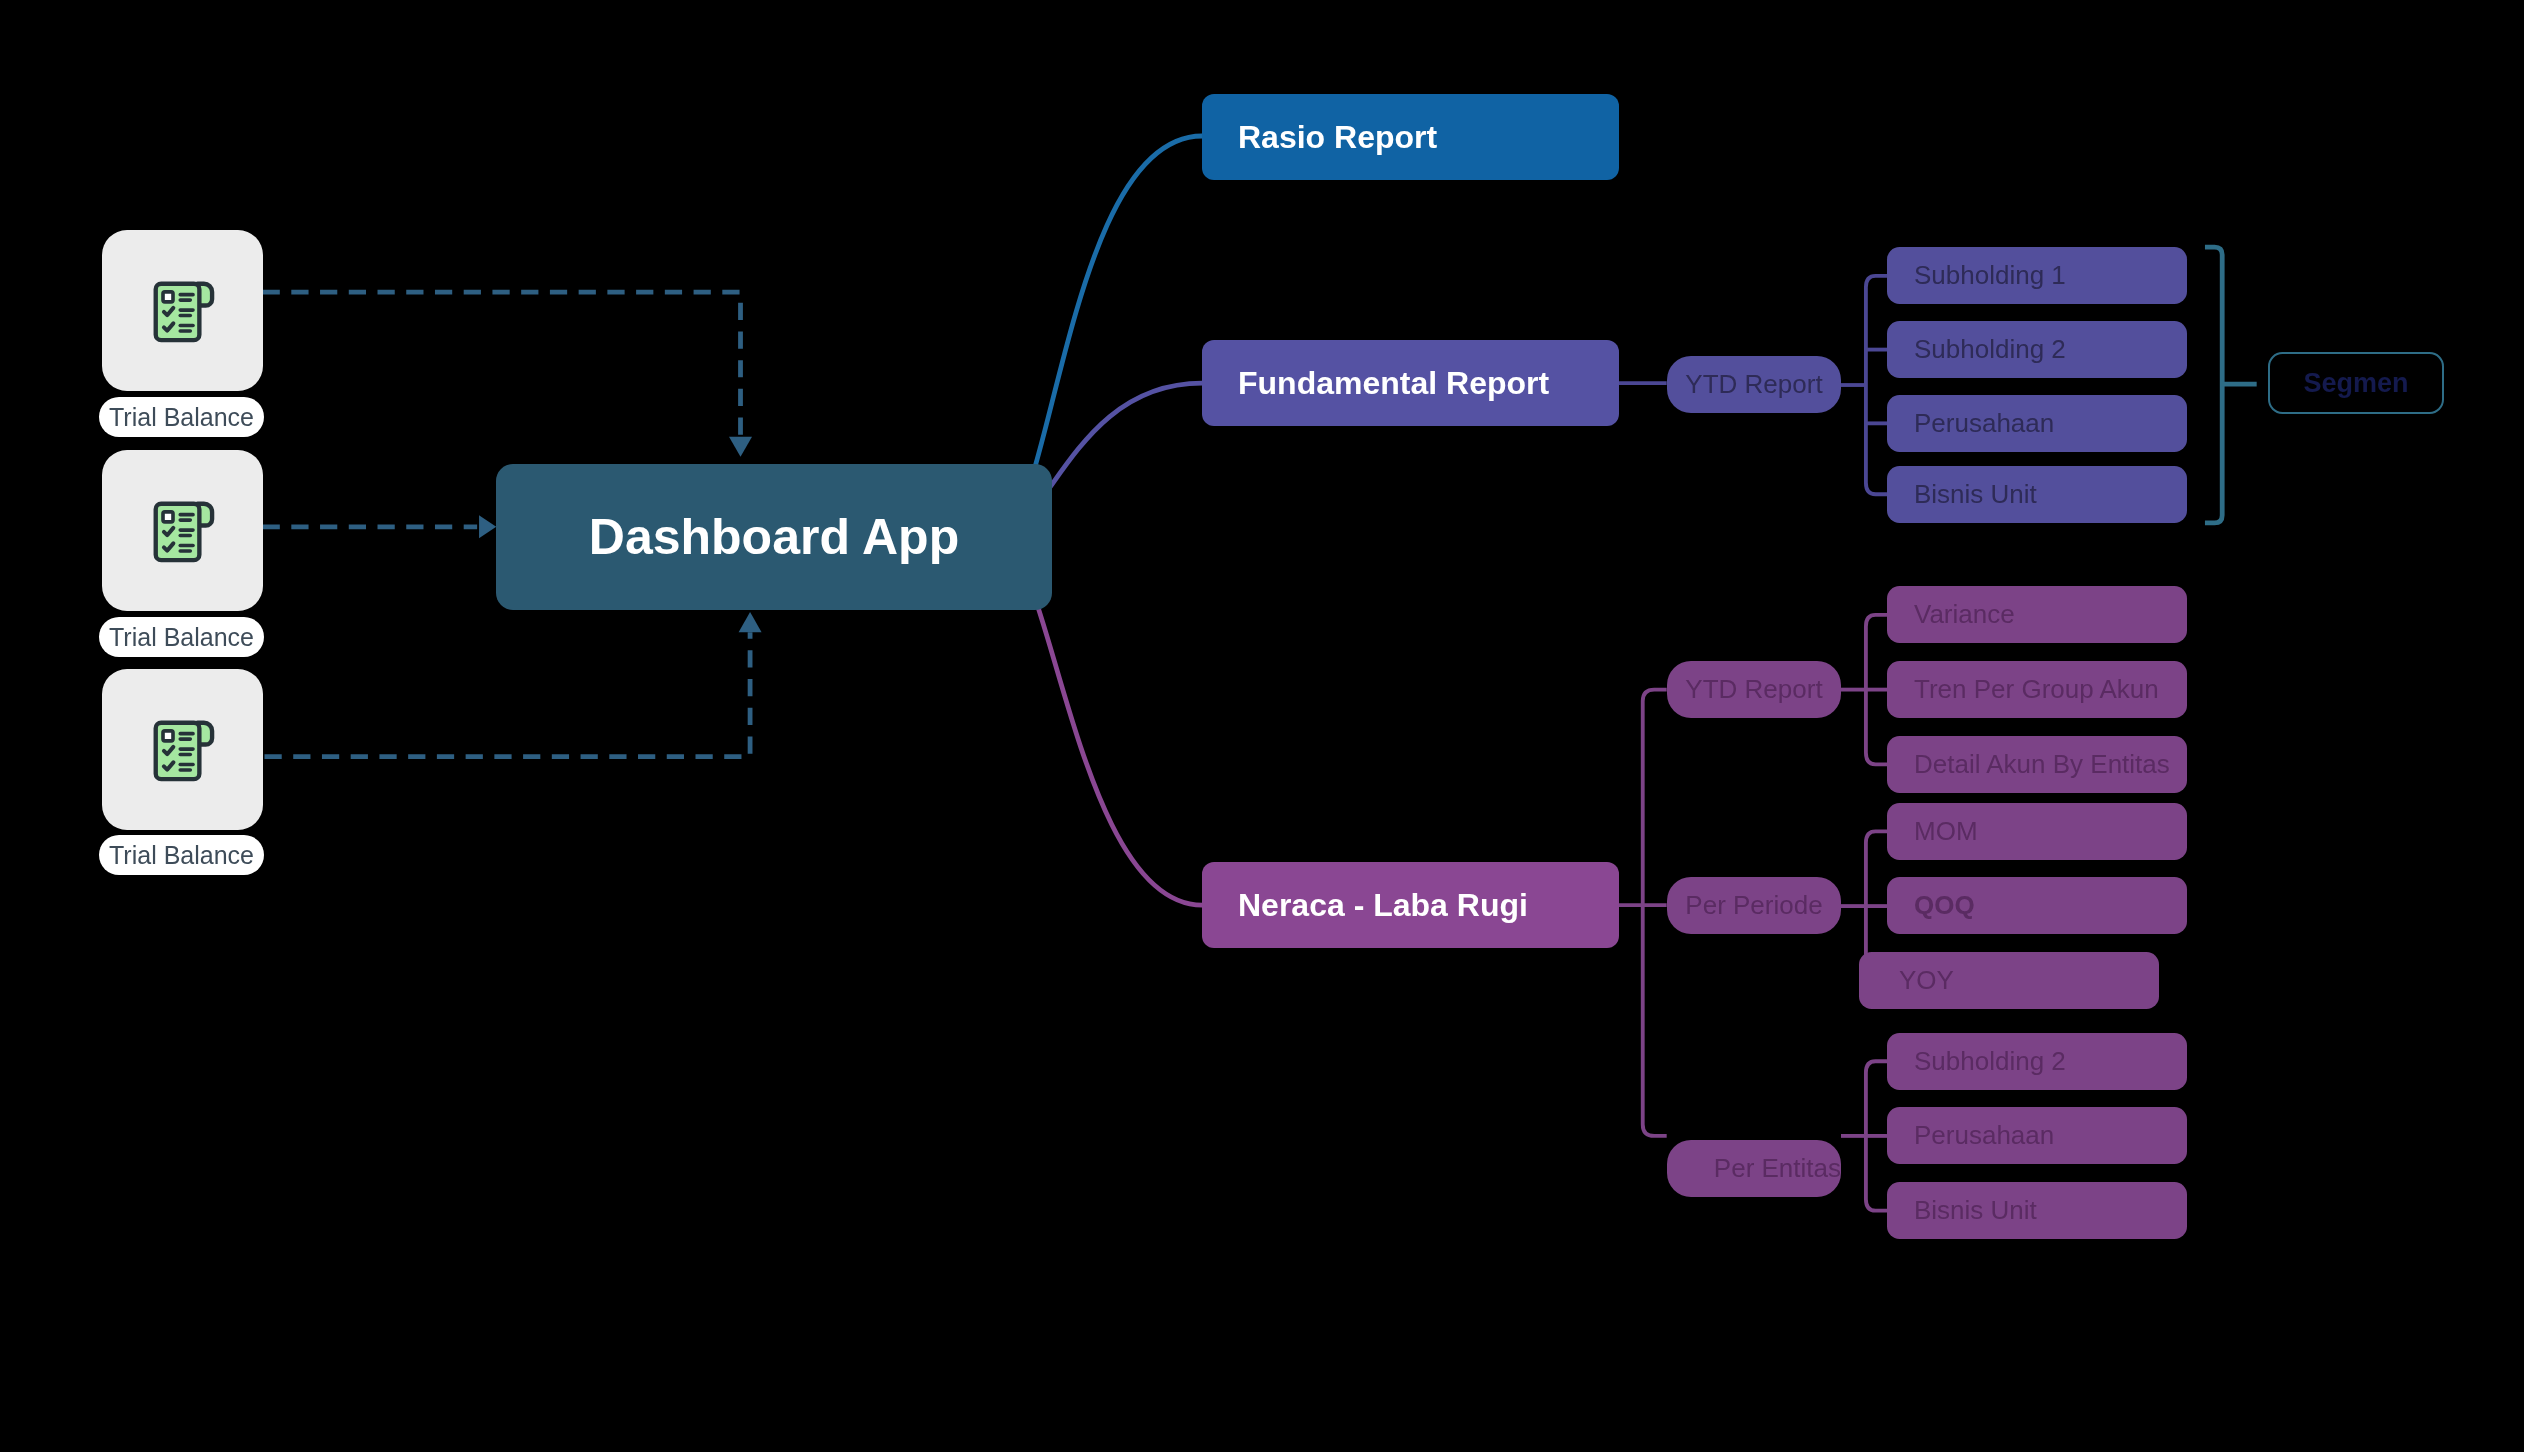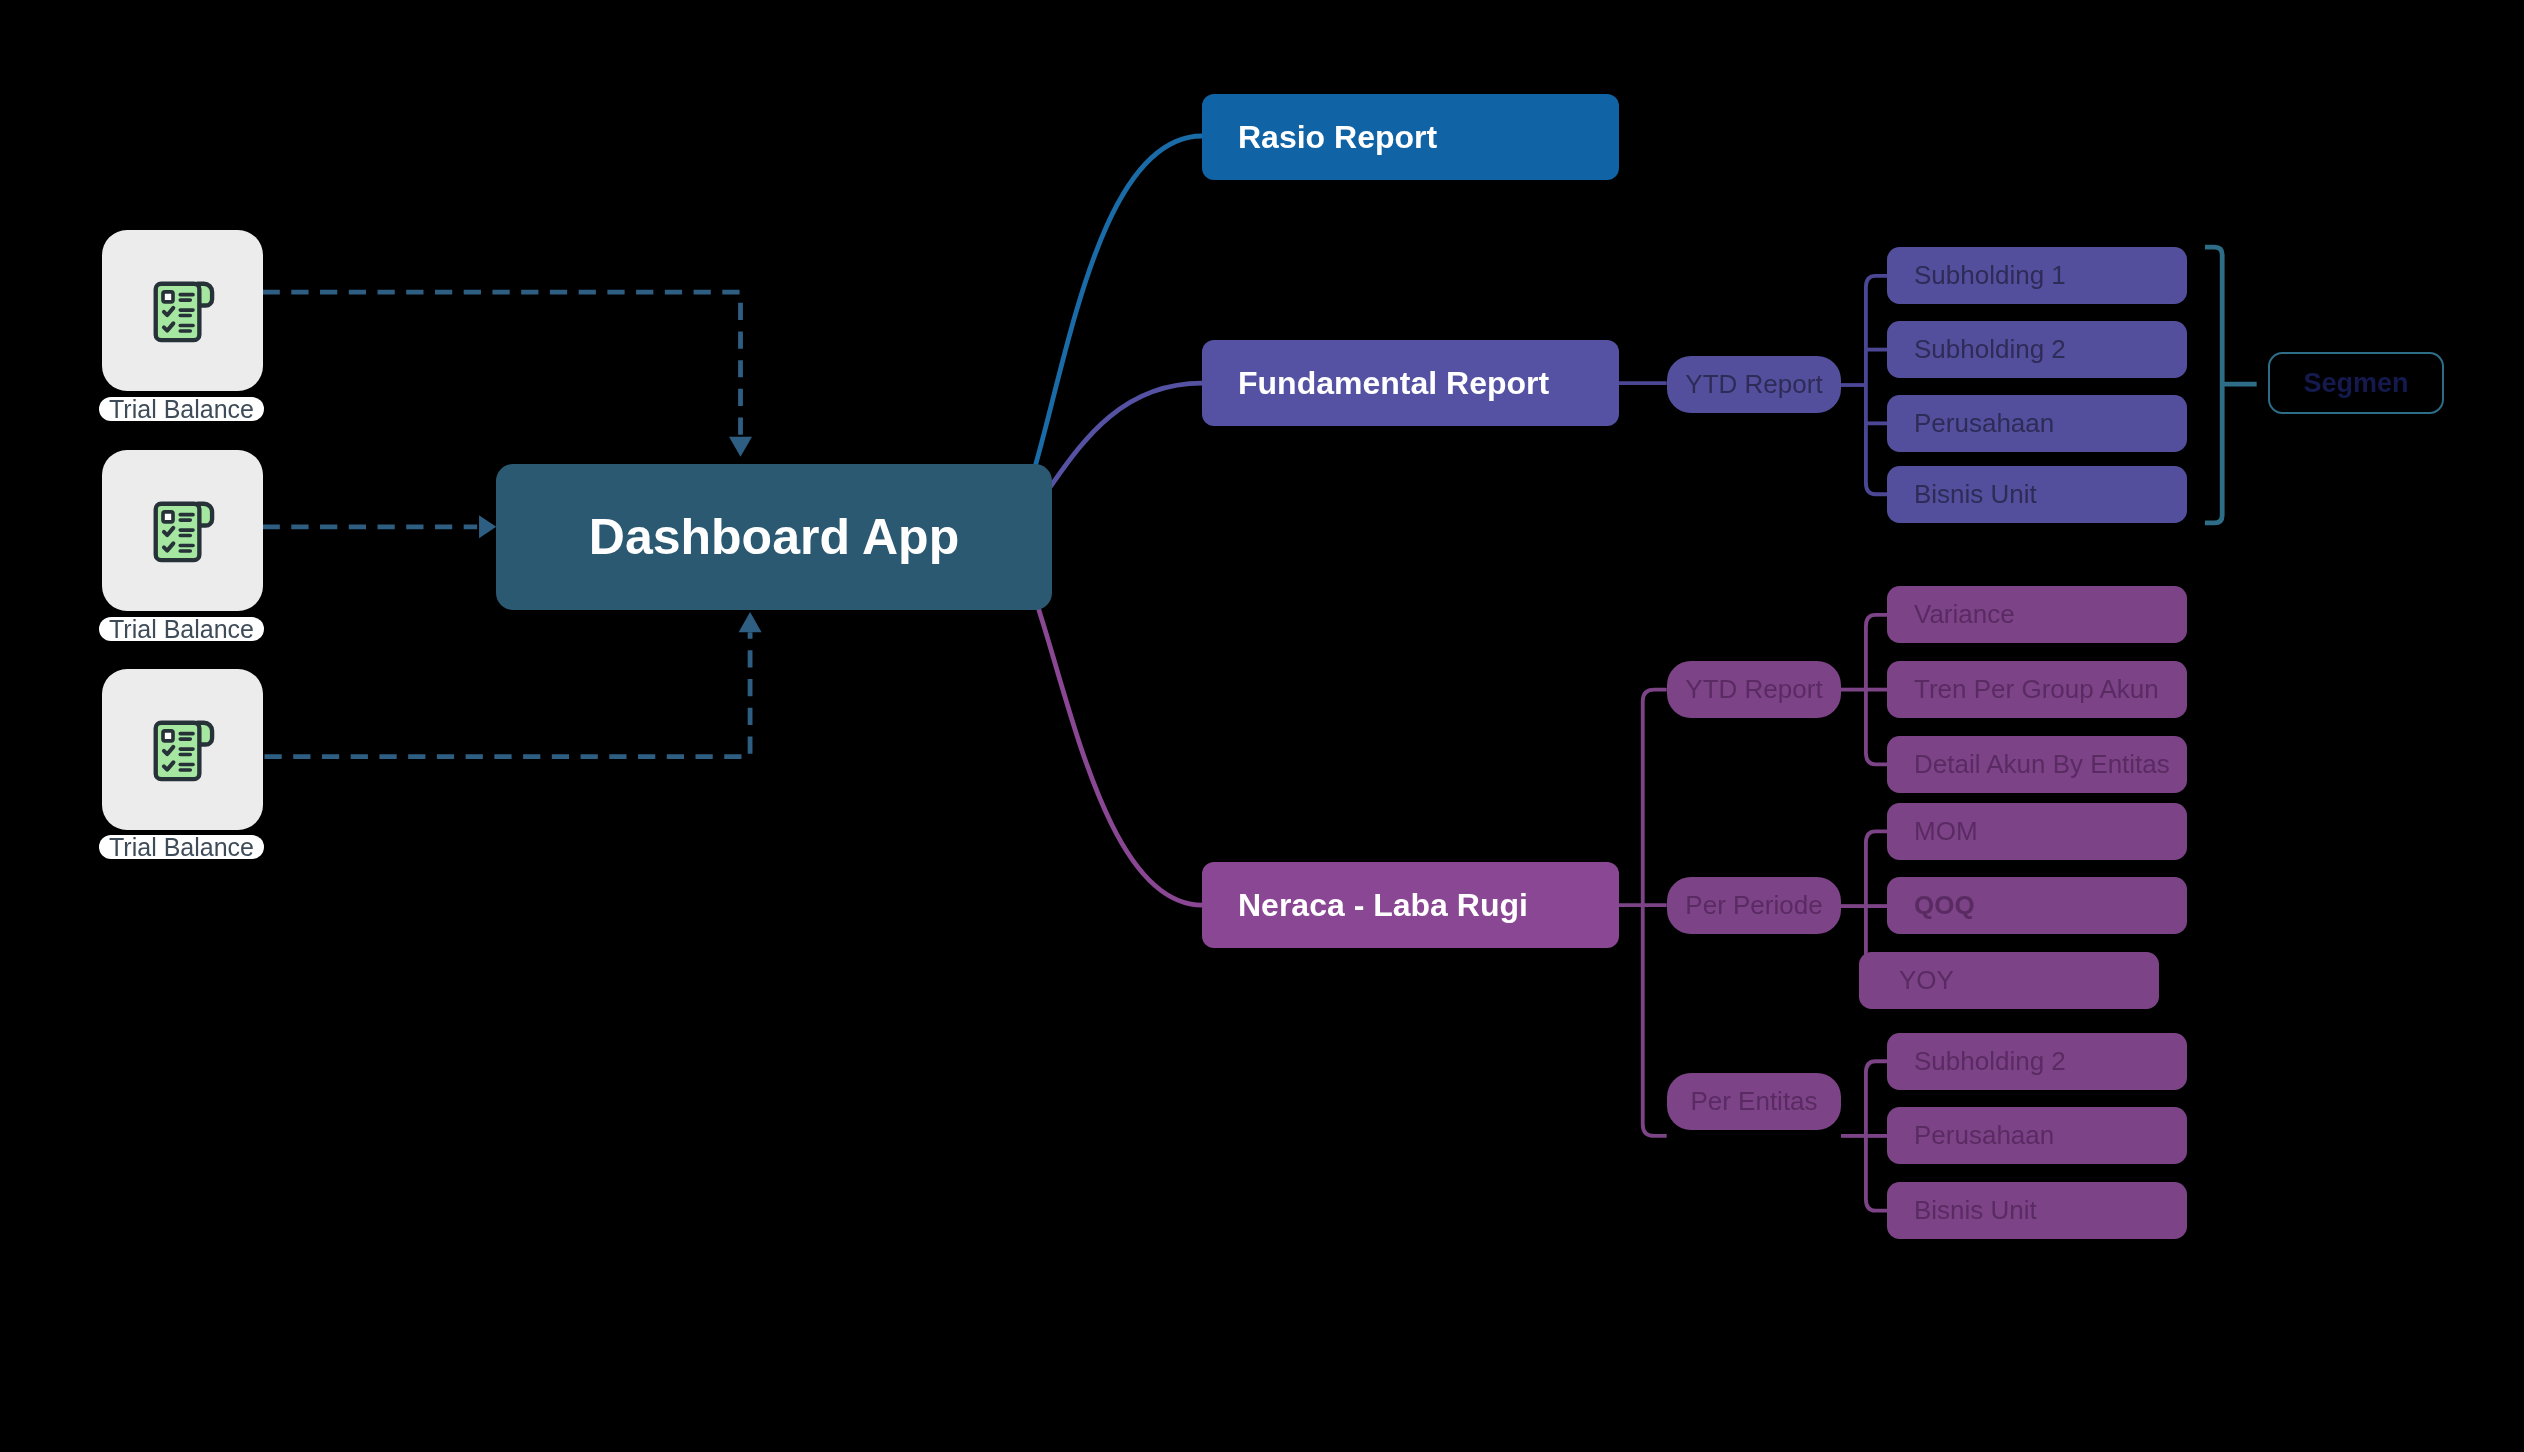--- a/index.html
+++ b/index.html
@@ -7,21 +7,21 @@
     position:relative;
     width:2525px;height:1452px;
     background:#000000;
     font-family:"Liberation Sans","DejaVu Sans",sans-serif;
     overflow:hidden;
   }
   .lines{position:absolute;left:0;top:0;width:2525px;height:1452px;}
   .abs{position:absolute;box-sizing:border-box;display:flex;align-items:center;}
   
   .src-card{width:161px;height:161px;border-radius:25px;background:#ECECEC;justify-content:center;}
-  .src-label{width:165px;height:24px;border-radius:20px;background:#FFFFFF;justify-content:center;
+  .src-label{width:165px;height:40px;border-radius:20px;background:#FFFFFF;justify-content:center;
              color:#3E4C59;font-size:25px;font-weight:500;}
   
   .node-root{width:556px;height:146px;border-radius:17px;background:#2B5971;justify-content:center;
              color:#FFFFFF;font-size:50px;font-weight:bold;}
   
   .node-big{width:417px;height:86px;border-radius:12px;color:#FFFFFF;font-size:32px;font-weight:bold;
             padding-left:36px;}
   .fill-rasio{background:#1063A4;}
   .fill-fundamental{background:#5552A3;}
   .fill-neraca{background:#8A4793;}
@@ -216,21 +216,21 @@
   <div class="abs node-child child-magenta" style="left:1887px;top:803px;">
     <span>MOM</span>
   </div>
   <div class="abs node-child child-magenta" style="left:1887px;top:877px;font-weight:bold;">
     <span>QOQ</span>
   </div>
   <div class="abs node-child child-magenta" style="left:1859px;top:952px;padding-left:40px;">
     <span>YOY</span>
   </div>
 
-  <div class="abs node-mid mid-magenta" style="left:1667px;top:1073px;">
+  <div class="abs node-mid mid-magenta" style="left:1667px;top:1140px;justify-content:flex-end;">
     <span>Per Entitas</span>
   </div>
   <div class="abs node-child child-magenta" style="left:1887px;top:1033px;">
     <span>Subholding 2</span>
   </div>
   <div class="abs node-child child-magenta" style="left:1887px;top:1107px;">
     <span>Perusahaan</span>
   </div>
   <div class="abs node-child child-magenta" style="left:1887px;top:1182px;">
     <span>Bisnis Unit</span>

